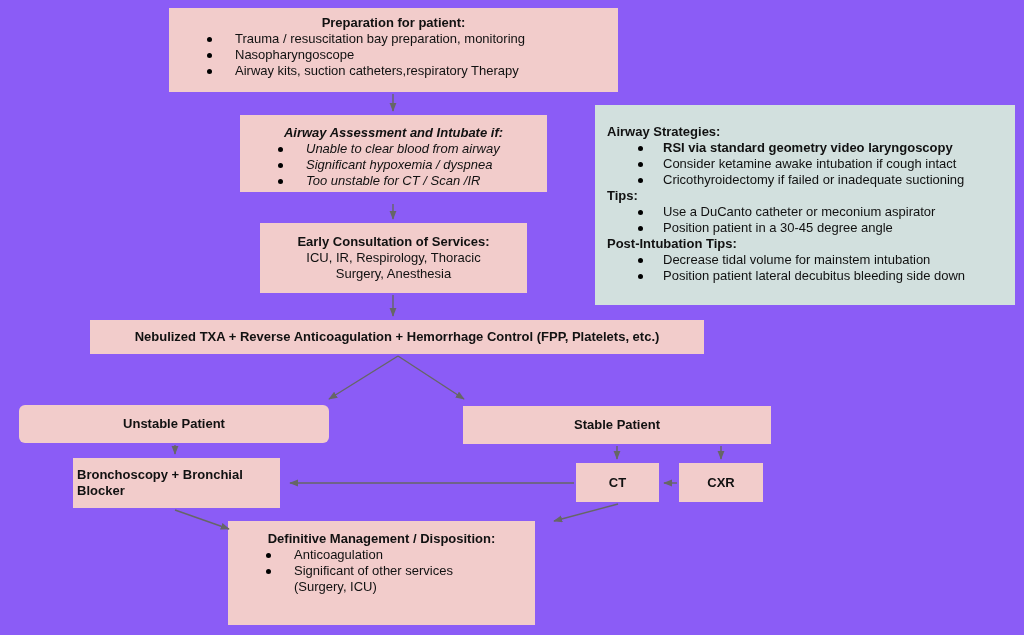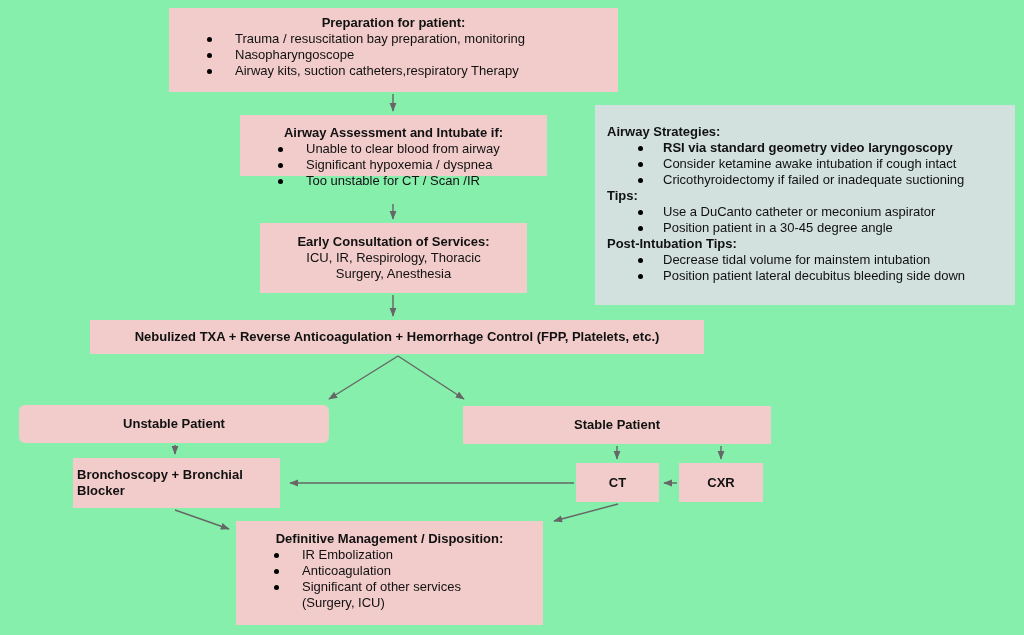--- a/index.html
+++ b/index.html
@@ -1,17 +1,17 @@
 <!DOCTYPE html>
 <html><head>
 <meta charset="utf-8">
 <style>
   html,body{margin:0;padding:0;background:#ffffff;}
   .canvas{
-    position:relative;width:1024px;height:635px;background:#86efac;
+    position:relative;width:1024px;height:635px;background:#8b5cf6;
     font-family:"Liberation Sans",sans-serif;font-size:13px;line-height:16px;color:#111111;
     overflow:hidden;
   }
   .node{position:absolute;background:#f2cccb;box-sizing:border-box;}
   .node .title{font-weight:bold;text-align:center;}
   .center-box{display:flex;align-items:center;justify-content:center;font-weight:bold;}
   ul.bullets{list-style:none;margin:0;padding:0;}
   ul.bullets li{position:relative;padding-left:66px;text-align:left;}
   ul.bullets li .dot{
     position:absolute;left:38px;top:6px;width:5px;height:5px;border-radius:50%;background:#000;
@@ -20,29 +20,29 @@
   .panel{
     position:absolute;left:595px;top:105px;width:420px;height:200px;
     background:#d2e0de;box-sizing:border-box;padding:19px 6px 0 12px;
   }
   .panel .heading{font-weight:bold;}
   .panel ul.bullets li{padding-left:56px;}
   .panel ul.bullets li .dot{left:31px;}
   .panel ul.bullets li.strong{font-weight:bold;}
   
   #prep{left:169px;top:8px;width:449px;height:84px;padding-top:7px;}
-  #airway{left:240px;top:115px;width:307px;height:61px;padding-top:10px;}
+  #airway{left:240px;top:115px;width:307px;height:77px;padding-top:10px;font-style:italic;}
   #consult{left:260px;top:223px;width:267px;height:70px;padding-top:11px;text-align:center;}
   #bar{left:90px;top:320px;width:614px;height:34px;}
   #unstable{left:19px;top:405px;width:310px;height:38px;border-radius:6px;}
   #stable{left:463px;top:406px;width:308px;height:38px;}
   #bronch{left:73px;top:458px;width:207px;height:50px;padding:0 4px;}
   #ct{left:576px;top:463px;width:83px;height:39px;}
   #cxr{left:679px;top:463px;width:84px;height:39px;}
-  #definitive{left:236px;top:521px;width:307px;height:104px;padding-top:10px;}
+  #definitive{left:228px;top:521px;width:307px;height:104px;padding-top:10px;}
   svg.arrows{position:absolute;left:0;top:0;pointer-events:none;}
 </style>
 </head>
 <body>
 
 <div class="canvas">
 
   <div class="node" id="prep">
     <div class="title">Preparation for patient:</div>
     <ul class="bullets">
@@ -103,21 +103,20 @@
   <div class="node center-box" id="ct">
     <span>CT</span>
   </div>
   <div class="node center-box" id="cxr">
     <span>CXR</span>
   </div>
 
   <div class="node" id="definitive">
     <div class="title">Definitive Management / Disposition:</div>
     <ul class="bullets">
-      <li><span class="dot"></span><span>IR Embolization</span></li>
       <li><span class="dot"></span><span>Anticoagulation</span></li>
       <li><span class="dot"></span><span>Significant of other services</span></li>
     </ul>
     <div class="cont-line">(Surgery, ICU)</div>
   </div>
 
   <svg class="arrows" width="1024" height="635" viewBox="0 0 1024 635">
     <defs>
       <marker id="ah" markerWidth="10" markerHeight="8" refX="8.2" refY="3.5" orient="auto" markerUnits="userSpaceOnUse">
         <path d="M0,0 L9,3.5 L0,7 Z" fill="#666666"></path>

